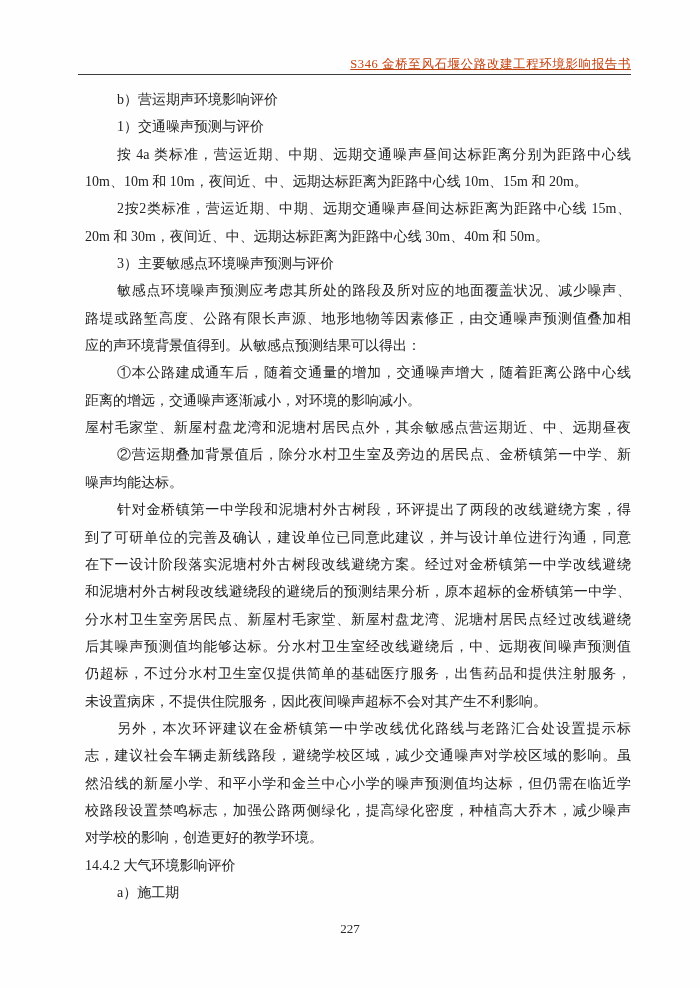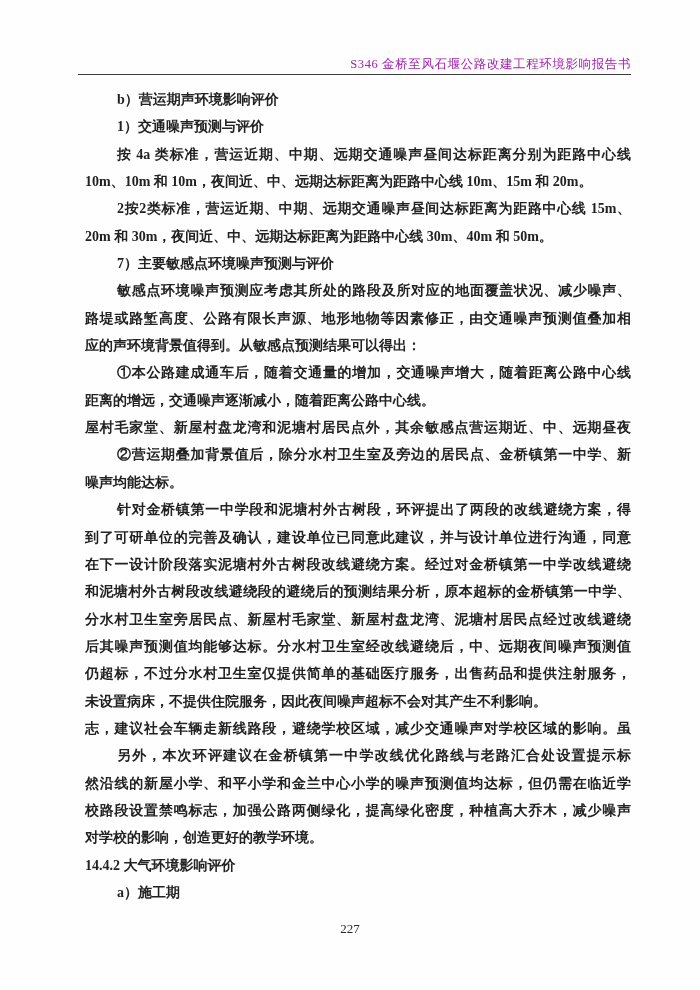--- a/index.html
+++ b/index.html
@@ -14,36 +14,37 @@
   .page {
     position: absolute; inset: 0;
     background: #fefefe;
   }
   .header-title {
     position: absolute;
     top: 56px; left: 85px; width: 546px;
     text-align: right;
     font-size: 12.5px;
     letter-spacing: 0.6px;
-    color: #a21caf;
+    color: #c2410c;
     white-space: nowrap;
+    text-decoration: underline;
   }
   .header-rule {
     position: absolute;
     top: 74px; left: 78px; width: 553px; height: 1.4px;
     background: #3c3c3c;
   }
   .content {
     position: absolute;
     top: 86px; left: 85px; width: 546px;
     font-size: 14px;
     line-height: 27.35px;
     color: #222222;
   }
-  .block { margin: 0; font-weight: bold; }
+  .block { margin: 0; }
   .line {
     text-align: justify;
     text-align-last: left;
     overflow: hidden;
     white-space: nowrap;
   }
   
   .line.fill {
     white-space: normal;
     text-align-last: justify;
@@ -83,54 +84,54 @@
       <div class="line fill ind"><span class="t">按 4a 类标准，营运近期、中期、远期交通噪声昼间达标距离分别为距路中心线</span></div>
       <div class="line"><span class="t">10m、10m 和 10m，夜间近、中、远期达标距离为距路中心线 10m、15m 和 20m。</span></div>
     </div>
 
     <div class="block ul">
       <div class="line fill ind"><span class="t">2按2类标准，营运近期、中期、远期交通噪声昼间达标距离为距路中心线 15m、</span></div>
       <div class="line"><span class="t">20m 和 30m，夜间近、中、远期达标距离为距路中心线 30m、40m 和 50m。</span></div>
     </div>
 
     <div class="block">
-      <div class="line ind"><span class="t">7）主要敏感点环境噪声预测与评价</span></div>
+      <div class="line ind"><span class="t">3）主要敏感点环境噪声预测与评价</span></div>
     </div>
 
     <div class="block">
       <div class="line fill ind"><span class="t">敏感点环境噪声预测应考虑其所处的路段及所对应的地面覆盖状况、减少噪声、</span></div>
       <div class="line fill"><span class="t">路堤或路堑高度、公路有限长声源、地形地物等因素修正，由交通噪声预测值叠加相</span></div>
       <div class="line"><span class="t">应的声环境背景值得到。从敏感点预测结果可以得出：</span></div>
     </div>
 
     <div class="block">
       <div class="line fill ind"><span class="t">①本公路建成通车后，随着交通量的增加，交通噪声增大，随着距离公路中心线</span></div>
-      <div class="line"><span class="t">距离的增远，交通噪声逐渐减小，随着距离公路中心线。</span></div>
+      <div class="line"><span class="t">距离的增远，交通噪声逐渐减小，对环境的影响减小。</span></div>
     </div>
 
     <div class="block">
       <div class="line fill"><span class="t">屋村毛家堂、新屋村盘龙湾和泥塘村居民点外，其余敏感点营运期近、中、远期昼夜</span></div>
       <div class="line fill ind"><span class="t">②营运期叠加背景值后，除分水村卫生室及旁边的居民点、金桥镇第一中学、新</span></div>
       <div class="line"><span class="t">噪声均能达标。</span></div>
     </div>
 
     <div class="block ul">
       <div class="line fill ind"><span class="t">针对金桥镇第一中学段和泥塘村外古树段，环评提出了两段的改线避绕方案，得</span></div>
       <div class="line fill"><span class="t">到了可研单位的完善及确认，建设单位已同意此建议，并与设计单位进行沟通，同意</span></div>
       <div class="line fill"><span class="t">在下一设计阶段落实泥塘村外古树段改线避绕方案。经过对金桥镇第一中学改线避绕</span></div>
       <div class="line fill"><span class="t">和泥塘村外古树段改线避绕段的避绕后的预测结果分析，原本超标的金桥镇第一中学、</span></div>
       <div class="line fill"><span class="t">分水村卫生室旁居民点、新屋村毛家堂、新屋村盘龙湾、泥塘村居民点经过改线避绕</span></div>
       <div class="line fill"><span class="t">后其噪声预测值均能够达标。分水村卫生室经改线避绕后，中、远期夜间噪声预测值</span></div>
       <div class="line fill"><span class="t">仍超标，不过分水村卫生室仅提供简单的基础医疗服务，出售药品和提供注射服务，</span></div>
       <div class="line"><span class="t">未设置病床，不提供住院服务，因此夜间噪声超标不会对其产生不利影响。</span></div>
     </div>
 
     <div class="block ul">
+      <div class="line fill ind"><span class="t">另外，本次环评建议在金桥镇第一中学改线优化路线与老路汇合处设置提示标</span></div>
       <div class="line fill"><span class="t">志，建议社会车辆走新线路段，避绕学校区域，减少交通噪声对学校区域的影响。虽</span></div>
-      <div class="line fill ind"><span class="t">另外，本次环评建议在金桥镇第一中学改线优化路线与老路汇合处设置提示标</span></div>
       <div class="line fill"><span class="t">然沿线的新屋小学、和平小学和金兰中心小学的噪声预测值均达标，但仍需在临近学</span></div>
       <div class="line fill"><span class="t">校路段设置禁鸣标志，加强公路两侧绿化，提高绿化密度，种植高大乔木，减少噪声</span></div>
       <div class="line"><span class="t">对学校的影响，创造更好的教学环境。</span></div>
     </div>
 
     <div class="block">
       <div class="line"><span class="t">14.4.2  大气环境影响评价</span></div>
     </div>
 
     <div class="block">

